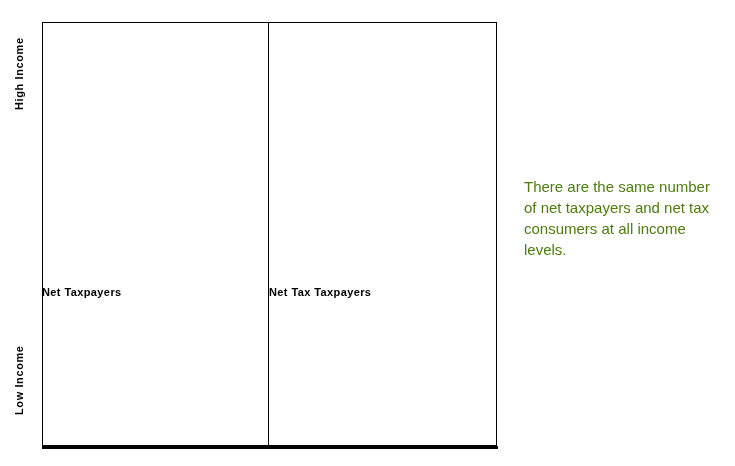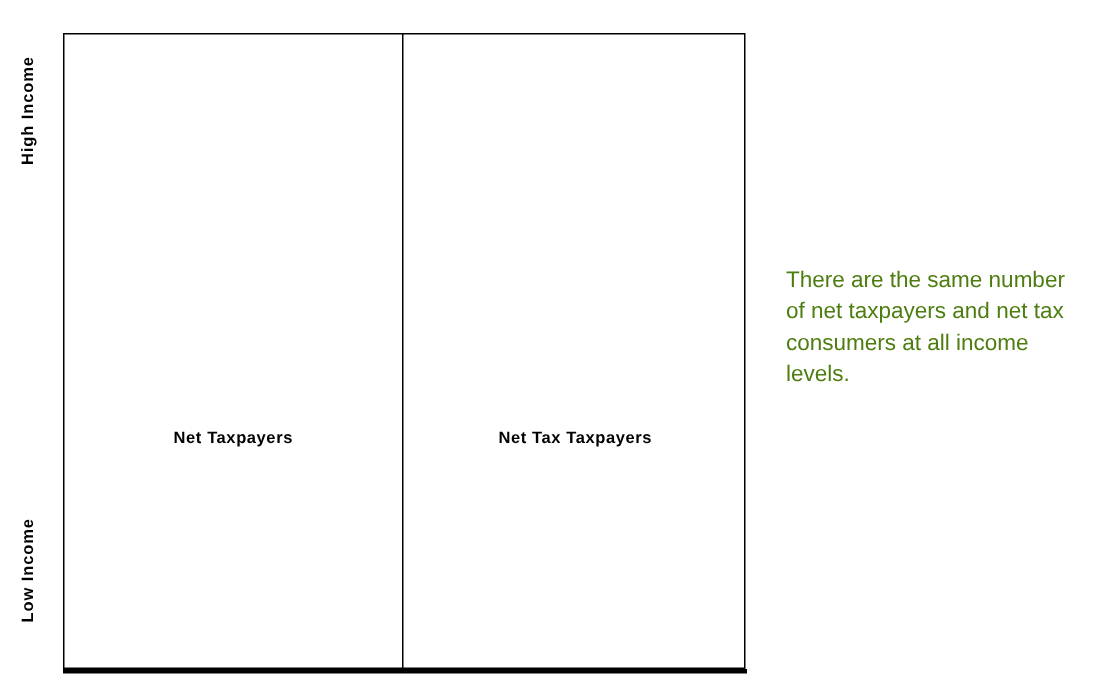--- a/index.html
+++ b/index.html
@@ -75,21 +75,20 @@
     background: #000000;
   }
 
   
   .column-label {
     position: absolute;
     font-size: 11px;
     font-weight: bold;
     letter-spacing: 0.4px;
     white-space: nowrap;
-    text-align: center;
   }
   #label-net-taxpayers {
     left: 42px;
     top: 286px;
     width: 227px;
   }
   #label-net-tax-consumers {
     left: 269px;
     top: 286px;
     width: 229px;

